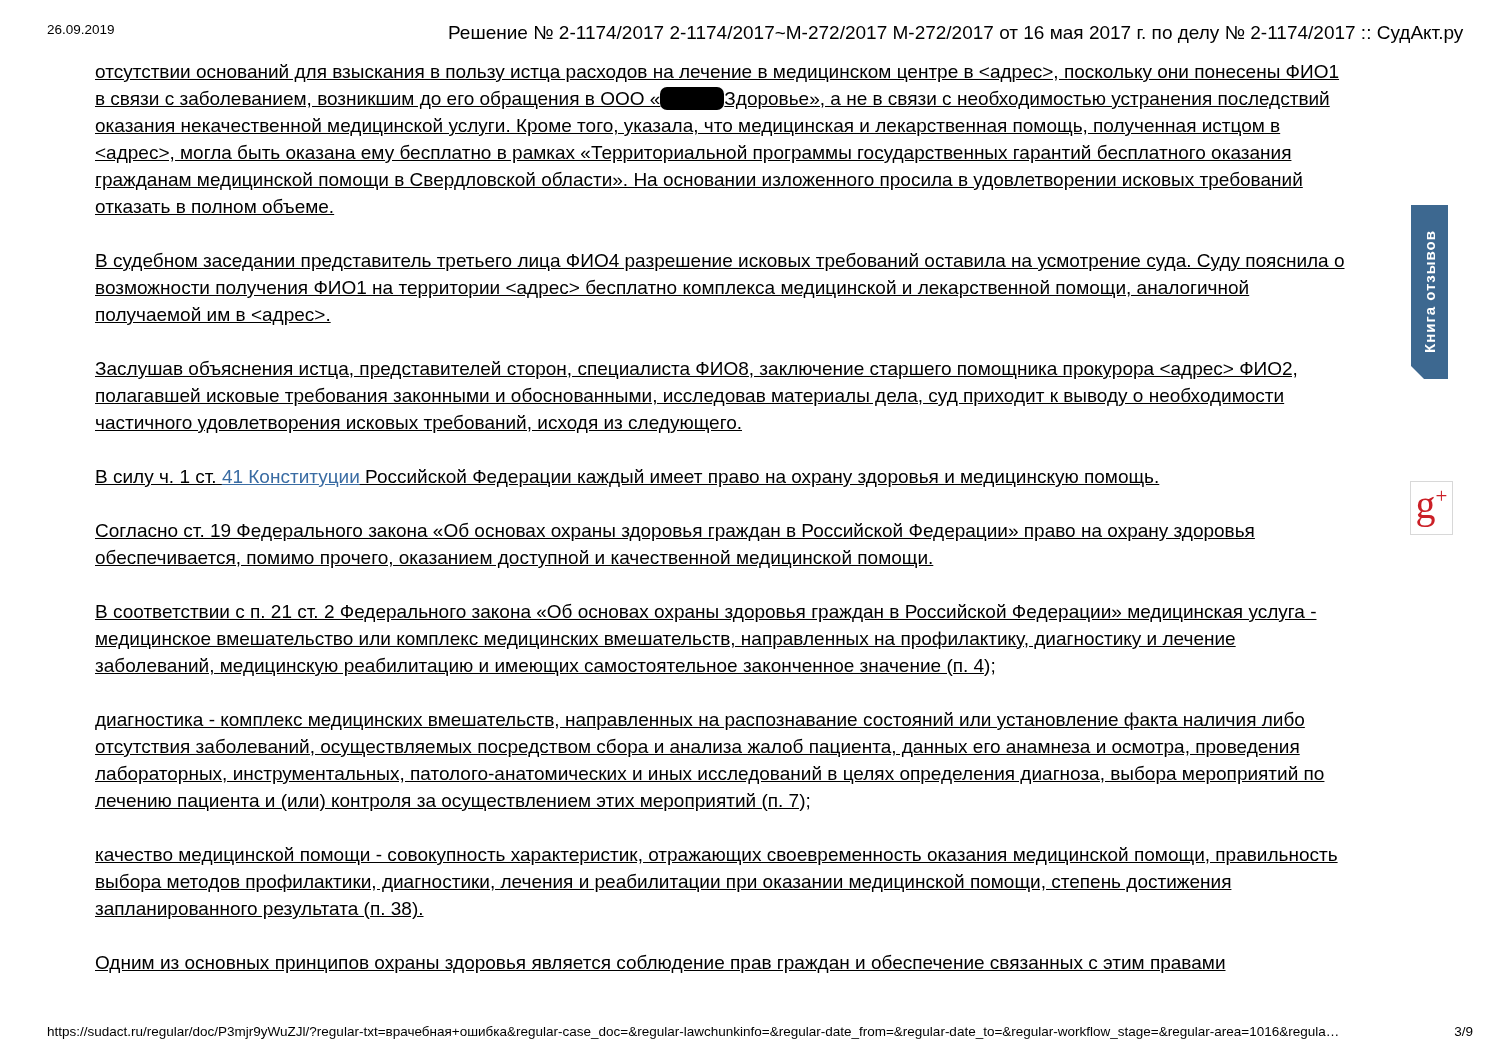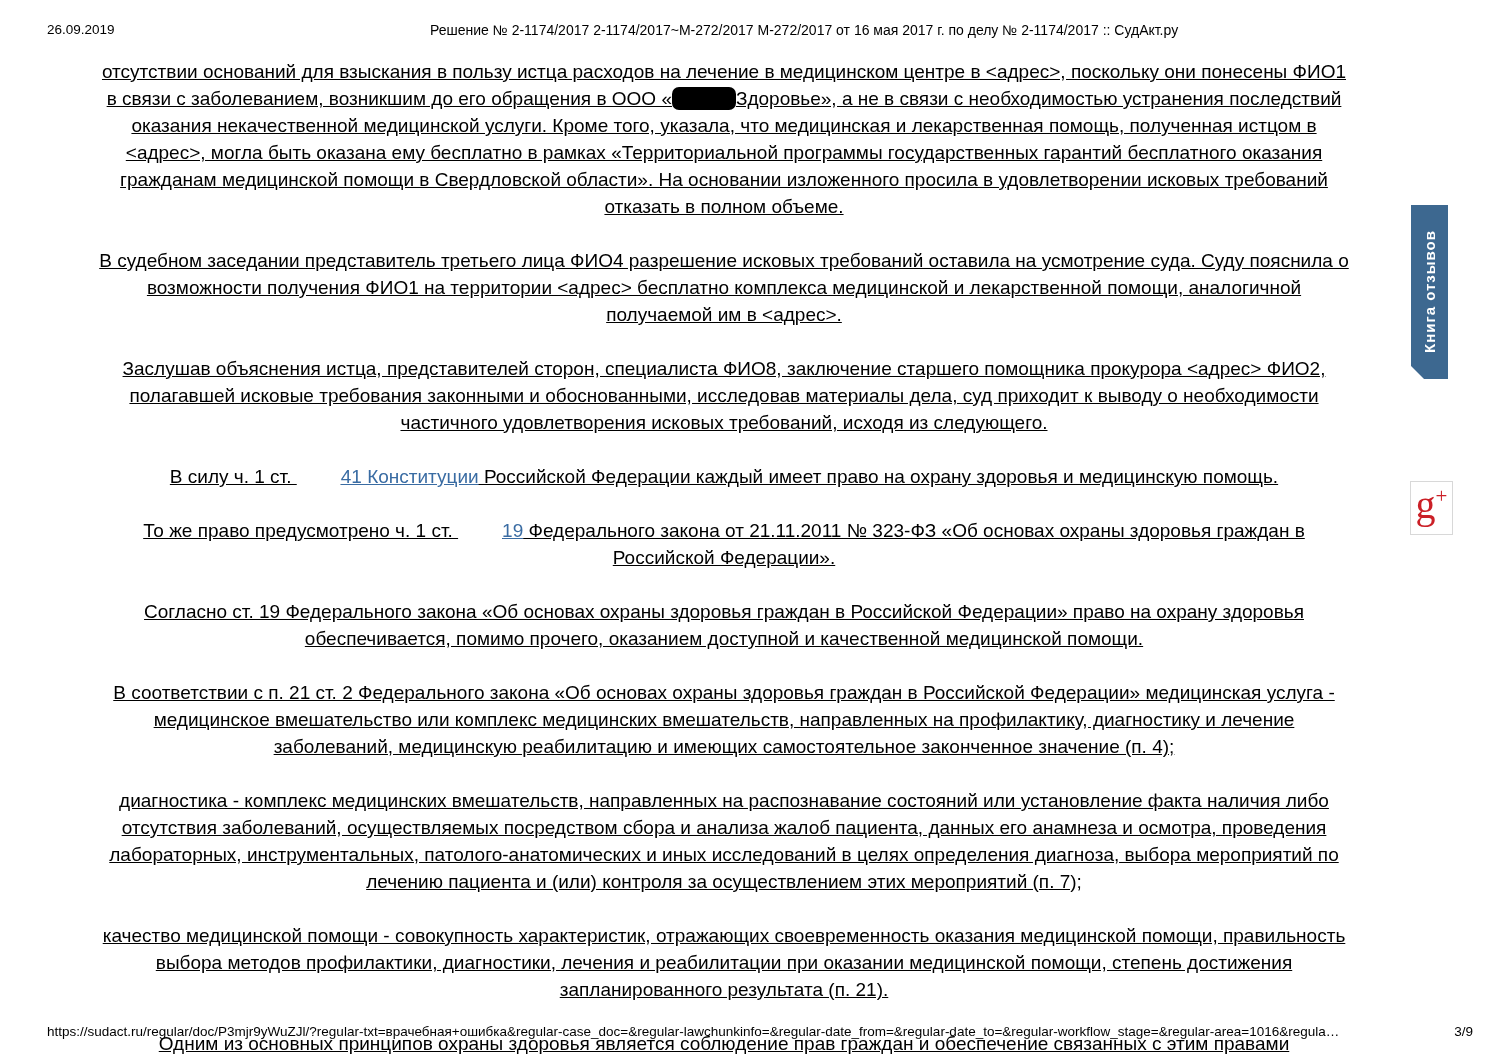--- a/index.html
+++ b/index.html
@@ -8,36 +8,35 @@
     background: #ffffff;
     font-family: "Liberation Sans", sans-serif;
     color: #000000;
   }
   .page {
     position: relative;
     width: 1500px;
     height: 1060px;
     background: #ffffff;
     overflow: hidden;
-    text-align: center;
   }
 
   
   .print-date {
     position: absolute;
     left: 47px;
     top: 22px;
     font-size: 13.5px;
     white-space: nowrap;
   }
   .print-title {
     position: absolute;
-    left: 430px;
+    left: 448px;
     top: 22px;
-    font-size: 14px;
+    font-size: 19px;
     white-space: nowrap;
   }
 
   
   .doc-body {
     position: absolute;
     left: 95px;
     top: 58px;
     width: 1258px;
     font-size: 19px;
@@ -45,21 +44,20 @@
   }
   .para {
     margin: 0 0 27px 0;
     padding: 0;
     text-decoration: underline;
   }
   .doc-link {
     color: #3a6ca3;
     text-decoration: underline;
     cursor: pointer;
-    margin-left: 44px;
   }
   .redaction {
     display: inline-block;
     width: 64px;
     height: 23px;
     background: #000000;
     border-radius: 7px;
     vertical-align: -5px;
   }
 
@@ -145,25 +143,24 @@
 
   <div class="print-date">26.09.2019</div>
 
   <div class="print-title">Решение № 2-1174/2017 2-1174/2017~М-272/2017 М-272/2017 от 16 мая 2017 г. по делу № 2-1174/2017 :: СудАкт.ру</div>
 
   <div class="doc-body">
       <p class="para">отсутствии оснований для взыскания в пользу истца расходов на лечение в медицинском центре в &lt;адрес&gt;, поскольку они понесены ФИО1 в связи с заболеванием, возникшим до его обращения в ООО «<span class="redaction"></span>Здоровье», а не в связи с необходимостью устранения последствий оказания некачественной медицинской услуги. Кроме того, указала, что медицинская и лекарственная помощь, полученная истцом в &lt;адрес&gt;, могла быть оказана ему бесплатно в рамках «Территориальной программы государственных гарантий бесплатного оказания гражданам медицинской помощи в Свердловской области». На основании изложенного просила в удовлетворении исковых требований отказать в полном объеме.</p>
       <p class="para">В судебном заседании представитель третьего лица ФИО4 разрешение исковых требований оставила на усмотрение суда. Суду пояснила о возможности получения ФИО1 на территории &lt;адрес&gt; бесплатно комплекса медицинской и лекарственной помощи, аналогичной получаемой им в &lt;адрес&gt;.</p>
       <p class="para">Заслушав объяснения истца, представителей сторон, специалиста ФИО8, заключение старшего помощника прокурора &lt;адрес&gt; ФИО2, полагавшей исковые требования законными и обоснованными, исследовав материалы дела, суд приходит к выводу о необходимости частичного удовлетворения исковых требований, исходя из следующего.</p>
       <p class="para">В силу ч. 1 ст. <a class="doc-link">41 Конституции</a> Российской Федерации каждый имеет право на охрану здоровья и медицинскую помощь.</p>
-      <p class="para">То же право предусмотрено ч. 1 ст. <a class="doc-link">19</a> Федерального закона от 21.11.2011 № 323-ФЗ «Об основах охраны здоровья граждан в Российской Федерации».</p>
       <p class="para">Согласно ст. 19 Федерального закона «Об основах охраны здоровья граждан в Российской Федерации» право на охрану здоровья обеспечивается, помимо прочего, оказанием доступной и качественной медицинской помощи.</p>
       <p class="para">В соответствии с п. 21 ст. 2 Федерального закона «Об основах охраны здоровья граждан в Российской Федерации» медицинская услуга - медицинское вмешательство или комплекс медицинских вмешательств, направленных на профилактику, диагностику и лечение заболеваний, медицинскую реабилитацию и имеющих самостоятельное законченное значение (п. 4);</p>
       <p class="para">диагностика - комплекс медицинских вмешательств, направленных на распознавание состояний или установление факта наличия либо отсутствия заболеваний, осуществляемых посредством сбора и анализа жалоб пациента, данных его анамнеза и осмотра, проведения лабораторных, инструментальных, патолого-анатомических и иных исследований в целях определения диагноза, выбора мероприятий по лечению пациента и (или) контроля за осуществлением этих мероприятий (п. 7);</p>
-      <p class="para">качество медицинской помощи - совокупность характеристик, отражающих своевременность оказания медицинской помощи, правильность выбора методов профилактики, диагностики, лечения и реабилитации при оказании медицинской помощи, степень достижения запланированного результата (п. 21).</p>
+      <p class="para">качество медицинской помощи - совокупность характеристик, отражающих своевременность оказания медицинской помощи, правильность выбора методов профилактики, диагностики, лечения и реабилитации при оказании медицинской помощи, степень достижения запланированного результата (п. 38).</p>
       <p class="para">Одним из основных принципов охраны здоровья является соблюдение прав граждан и обеспечение связанных с этим правами</p>
     </div>
 
   <div class="feedback-tab">
     <span class="vtext">Книга отзывов</span>
     <span class="fold"></span>
   </div>
 
   <div class="gplus-box">
     <span class="g-glyph">g</span>

